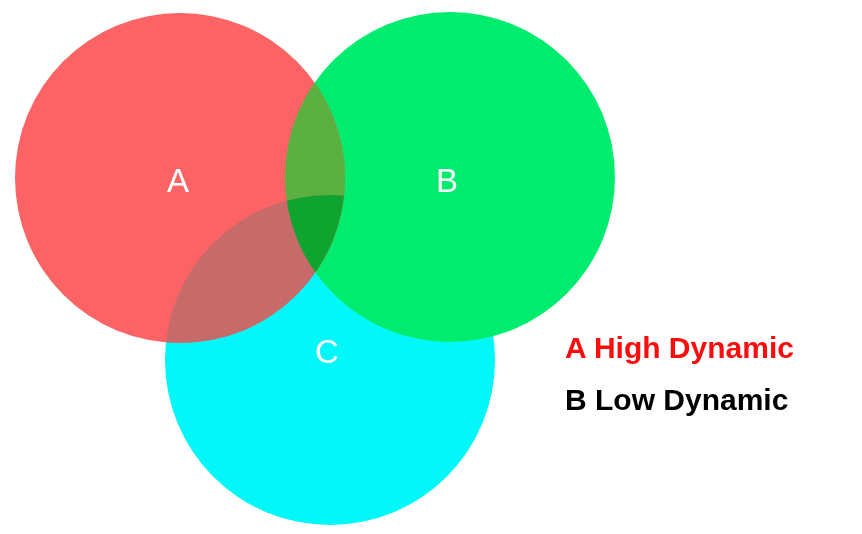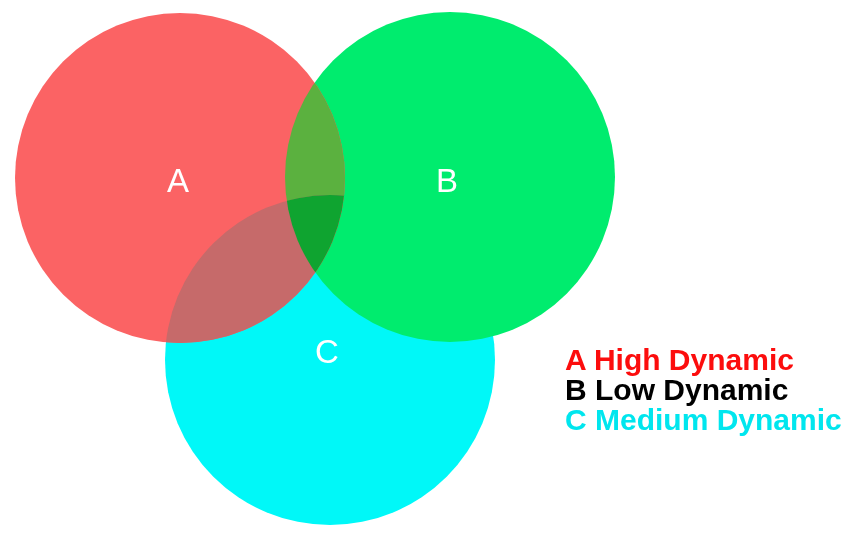--- a/index.html
+++ b/index.html
@@ -26,21 +26,21 @@
     font-weight: 400;
     fill: #ffffff;
     text-anchor: middle;
   }
   .legend {
     position: absolute;
     left: 565px;
     top: 333px;
     display: flex;
     flex-direction: column;
-    margin-top: 12px;
+    gap: 22px;
   }
   .legend-line {
     font-family: "Liberation Sans", sans-serif;
     font-size: 30px;
     font-weight: 700;
     line-height: 30px;
     white-space: nowrap;
   }
 </style>
 </head>
@@ -77,16 +77,15 @@
     </g>
 
     <text class="set-label" x="178" y="192">A</text>
     <text class="set-label" x="447" y="192">B</text>
     <text class="set-label" x="327" y="363">C</text>
   </svg>
 
   <div class="legend">
     <div class="legend-line" style="color: rgb(252, 13, 13);">A High Dynamic</div>
     <div class="legend-line" style="color: #000000;">B Low Dynamic</div>
-    <div class="legend-line" style="color: rgb(0, 230, 238);">C Medium Dynamic</div>
   </div>
 
 </div>
 
 </body></html>

